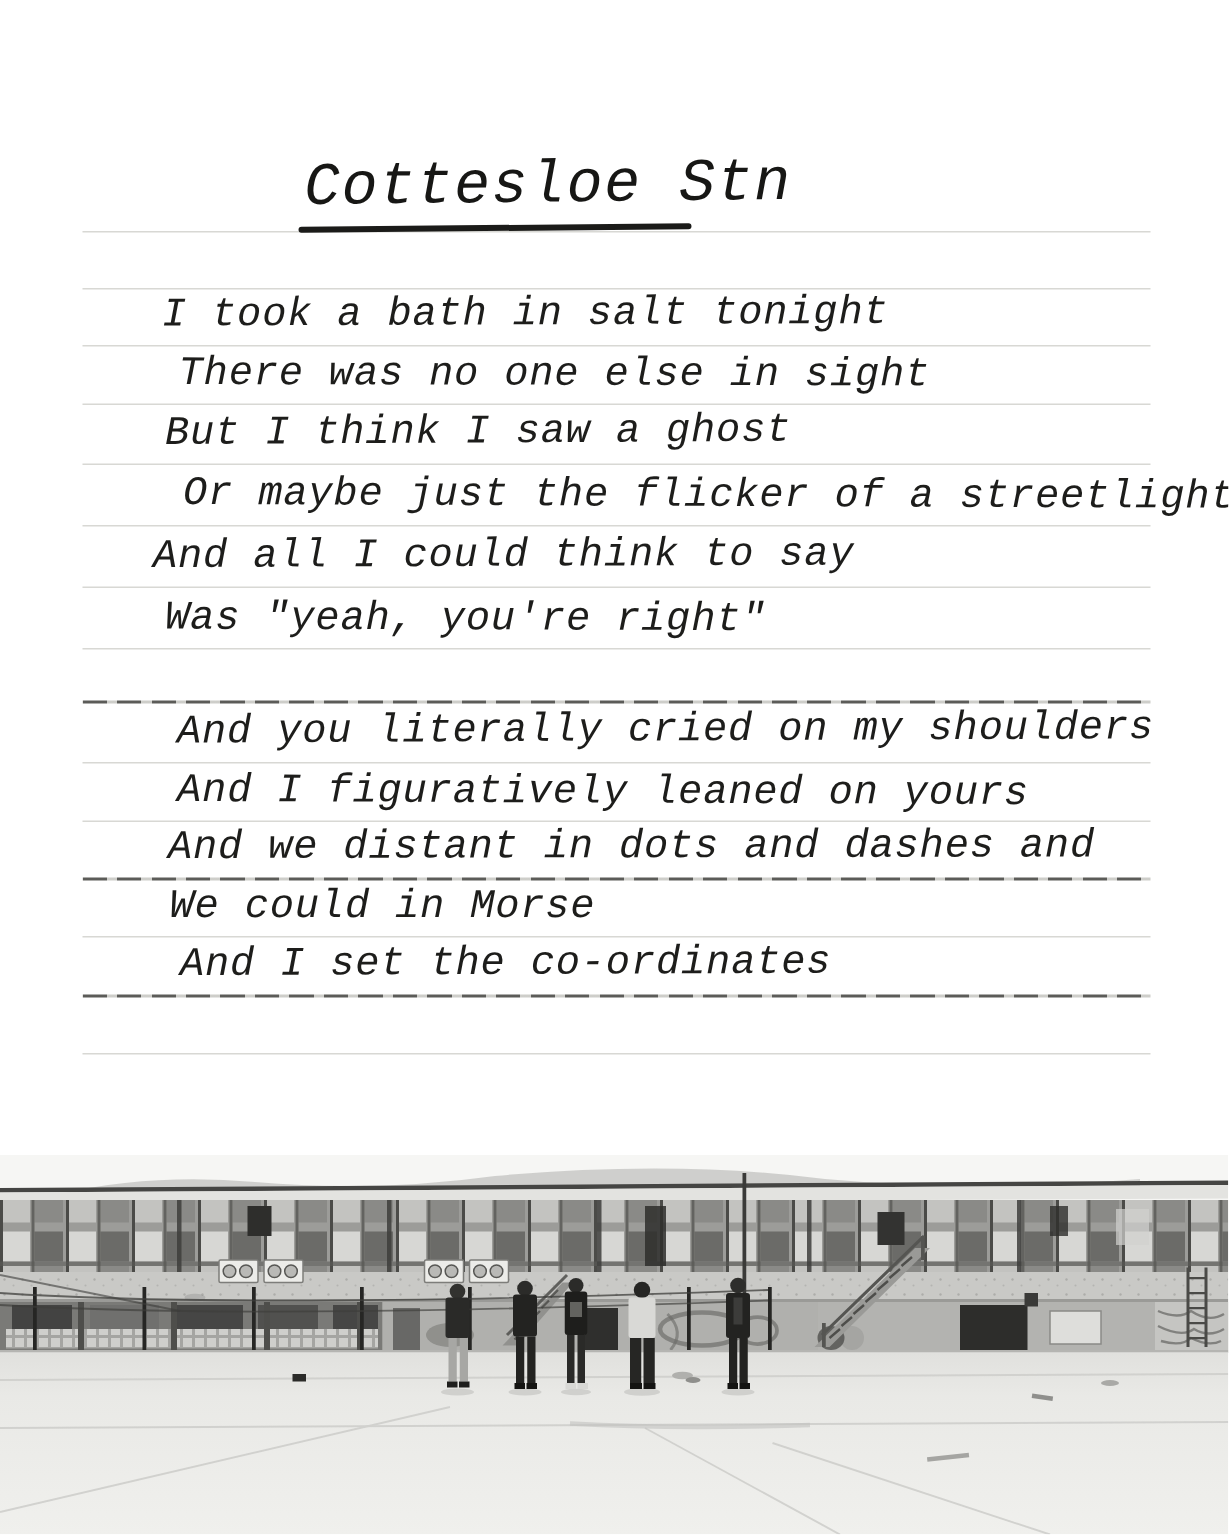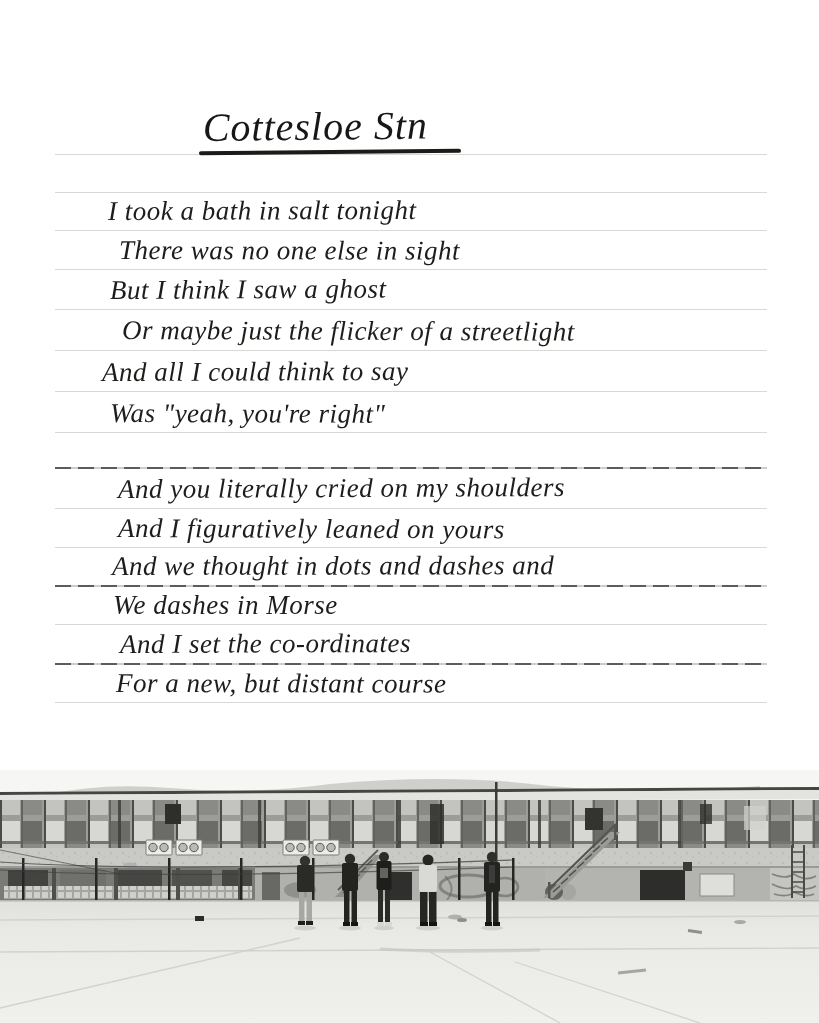--- a/index.html
+++ b/index.html
@@ -1,21 +1,21 @@
 <!DOCTYPE html>
 <html><head>
 <meta charset="utf-8">
 <style>
   html, body { margin: 0; padding: 0; background: #ffffff; }
   .page {
     position: relative;
     width: 819px; height: 1023px;
     background: #ffffff;
     overflow: hidden;
-    font-family: Liberation Serif, serif;
+    font-family: Liberation Mono, monospace;
   }
   
   .rule {
     position: absolute; left: 55px; width: 712px; height: 1px;
     background: #d8d8d4;
   }
   .rule--dark {
     height: 2px;
     background: repeating-linear-gradient(90deg, #3f3f3b 0 16px, #c5c5c0 16px 23px);
     opacity: 0.85;
@@ -66,24 +66,23 @@
 
   <div class="lyric" style="left:108px; top:196px; transform:rotate(-0.2deg)">I took a bath in salt tonight</div>
   <div class="lyric" style="left:119px; top:235px; transform:rotate(0.1deg)">There was no one else in sight</div>
   <div class="lyric" style="left:110px; top:275px; transform:rotate(-0.3deg)">But I think I saw a ghost</div>
   <div class="lyric" style="left:122px; top:315px; transform:rotate(0.2deg)">Or maybe just the flicker of a streetlight</div>
   <div class="lyric" style="left:102px; top:357px; transform:rotate(-0.2deg)">And all I could think to say</div>
   <div class="lyric" style="left:110px; top:398px; transform:rotate(0.15deg)">Was "yeah, you're right"</div>
 
   <div class="lyric" style="left:118px; top:474px; transform:rotate(-0.25deg)">And you literally cried on my shoulders</div>
   <div class="lyric" style="left:118px; top:513px; transform:rotate(0.2deg)">And I figuratively leaned on yours</div>
-  <div class="lyric" style="left:112px; top:551px; transform:rotate(-0.1deg)">And we thought in dots and dashes and</div>
-  <div class="lyric" style="left:113px; top:590px">We dashes in Morse</div>
+  <div class="lyric" style="left:112px; top:551px; transform:rotate(-0.1deg)">And we distant in dots and dashes and</div>
+  <div class="lyric" style="left:113px; top:590px">We could in Morse</div>
   <div class="lyric" style="left:120px; top:629px; transform:rotate(-0.2deg)">And I set the co-ordinates</div>
-  <div class="lyric" style="left:116px; top:668px; transform:rotate(0.1deg)">For a new, but distant course</div>
 
   <svg class="band-photo" viewBox="0 0 819 253" xmlns="http://www.w3.org/2000/svg" role="img">
     <defs>
       <pattern id="windows" width="44" height="48" patternUnits="userSpaceOnUse">
         <rect width="44" height="48" fill="#9c9c99"></rect>
         <rect x="1" y="3" width="19" height="20" fill="#d7d7d4"></rect>
         <rect x="23" y="3" width="19" height="20" fill="#6b6b68"></rect>
         <rect x="1" y="26" width="19" height="19" fill="#c3c3c0"></rect>
         <rect x="23" y="26" width="19" height="19" fill="#8a8a87"></rect>
         <rect x="0" y="0" width="2" height="48" fill="#4b4b48"></rect>

